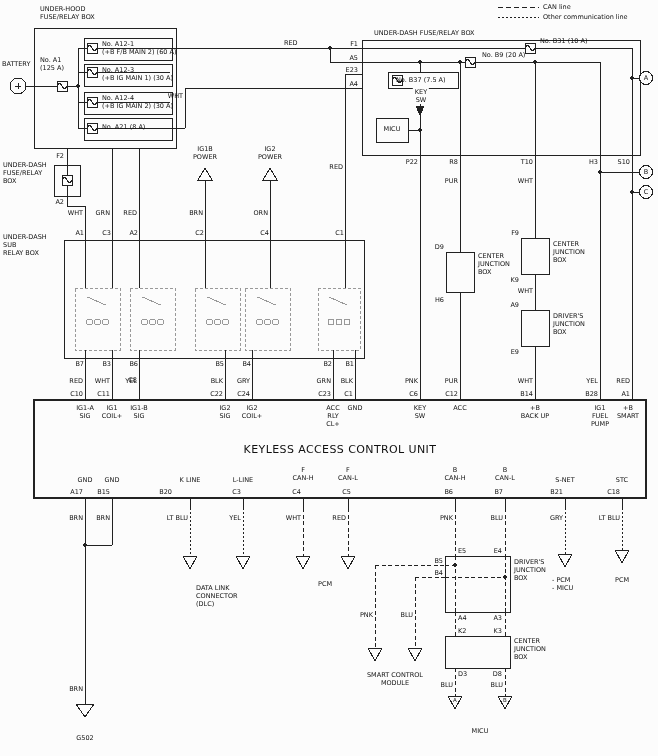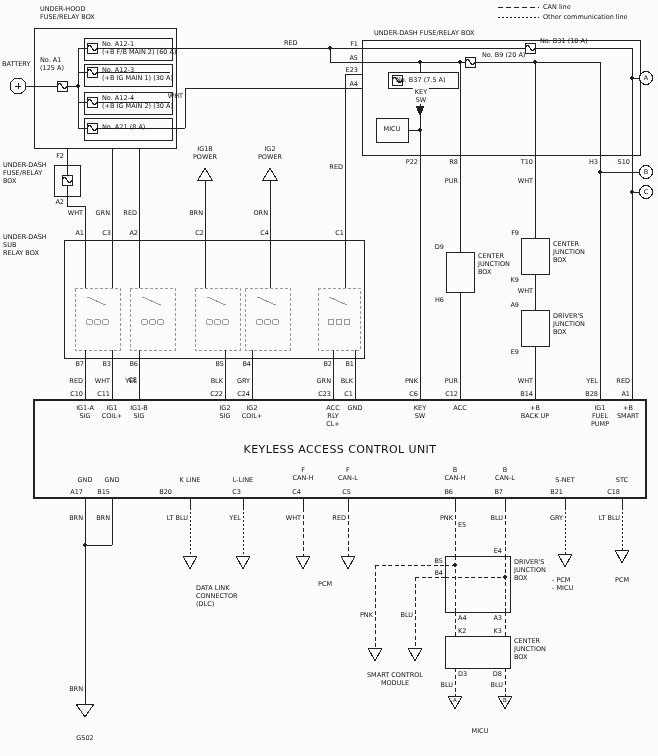--- a/index.html
+++ b/index.html
@@ -433,21 +433,21 @@
 BOX</div>
 
 <div class="lbl" style="left:196px;top:584px">DATA LINK
 CONNECTOR
 (DLC)</div>
 <div class="lbl c" style="left:325px;top:580px">PCM</div>
 <div class="lbl" style="left:552px;top:576px">- PCM
 - MICU</div>
 <div class="lbl c" style="left:622px;top:576px">PCM</div>
 
-<div class="lbl" style="left:458px;top:521px">E5</div>
+<div class="lbl" style="left:458px;top:547px">E5</div>
 <div class="lbl r" style="left:502px;top:547px">E4</div>
 <div class="lbl r" style="left:443px;top:557px">B5</div>
 <div class="lbl r" style="left:443px;top:569px">B4</div>
 <div class="lbl" style="left:514px;top:558px">DRIVER'S
 JUNCTION
 BOX</div>
 <div class="lbl" style="left:458px;top:614px">A4</div>
 <div class="lbl r" style="left:502px;top:614px">A3</div>
 <div class="lbl" style="left:458px;top:627px">K2</div>
 <div class="lbl r" style="left:502px;top:627px">K3</div>

